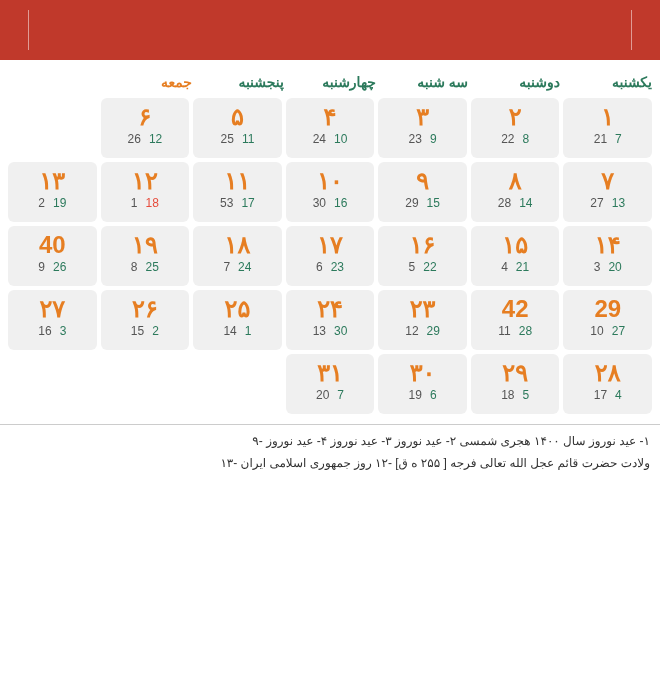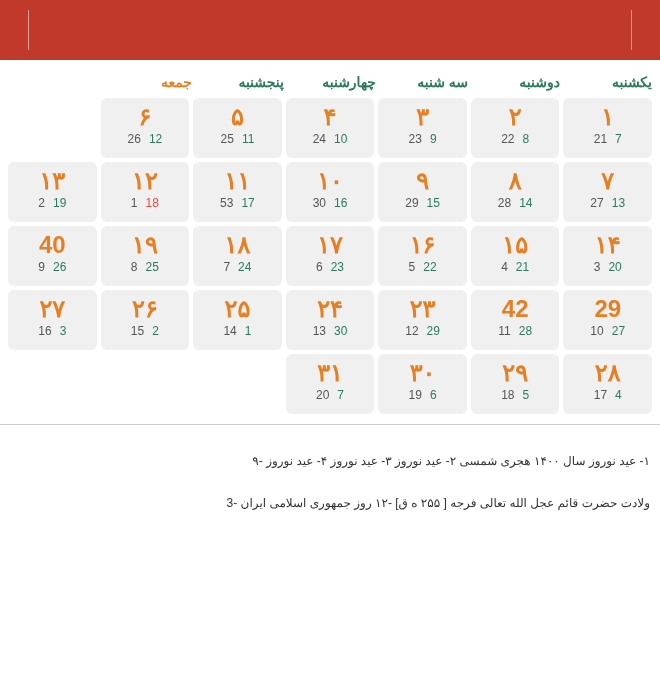--- a/index.html
+++ b/index.html
@@ -132,21 +132,20 @@
       padding: 6px 10px;
       border-top: 1px solid #ccc;
       direction: rtl;
       font-size: 12px;
       color: #333;
       line-height: 1.8;
     }
 
     .footer-notes p {
       text-align: right;
-      margin-top: 20px;
     }
   </style>
 </head>
 <body>
 
 <div>
   <div class="header">
     <div class="header-month-fa"></div>
     <div class="header-divider"></div>
     <div class="header-hijri">
@@ -397,15 +396,15 @@
           </div>
           <div class="day-cell empty"></div>
           <div class="day-cell empty"></div>
           <div class="day-cell empty"></div>
         </div>
       </div>
   </div>
 
   <div class="footer-notes" id="footer-notes">
       <p>۱- عید نوروز سال ۱۴۰۰ هجری شمسی   ۲- عید نوروز   ۳- عید نوروز   ۴- عید نوروز   -۹</p>
-      <p>ولادت حضرت قائم عجل الله تعالی فرجه [ ۲۵۵ ه ق]   -۱۲  روز جمهوری اسلامی ایران   -3</p>
+      <p>ولادت حضرت قائم عجل الله تعالی فرجه [ ۲۵۵ ه ق]   -۱۲  روز جمهوری اسلامی ایران   -۱۳</p>
     </div>
 </div>
 
 </body></html>

